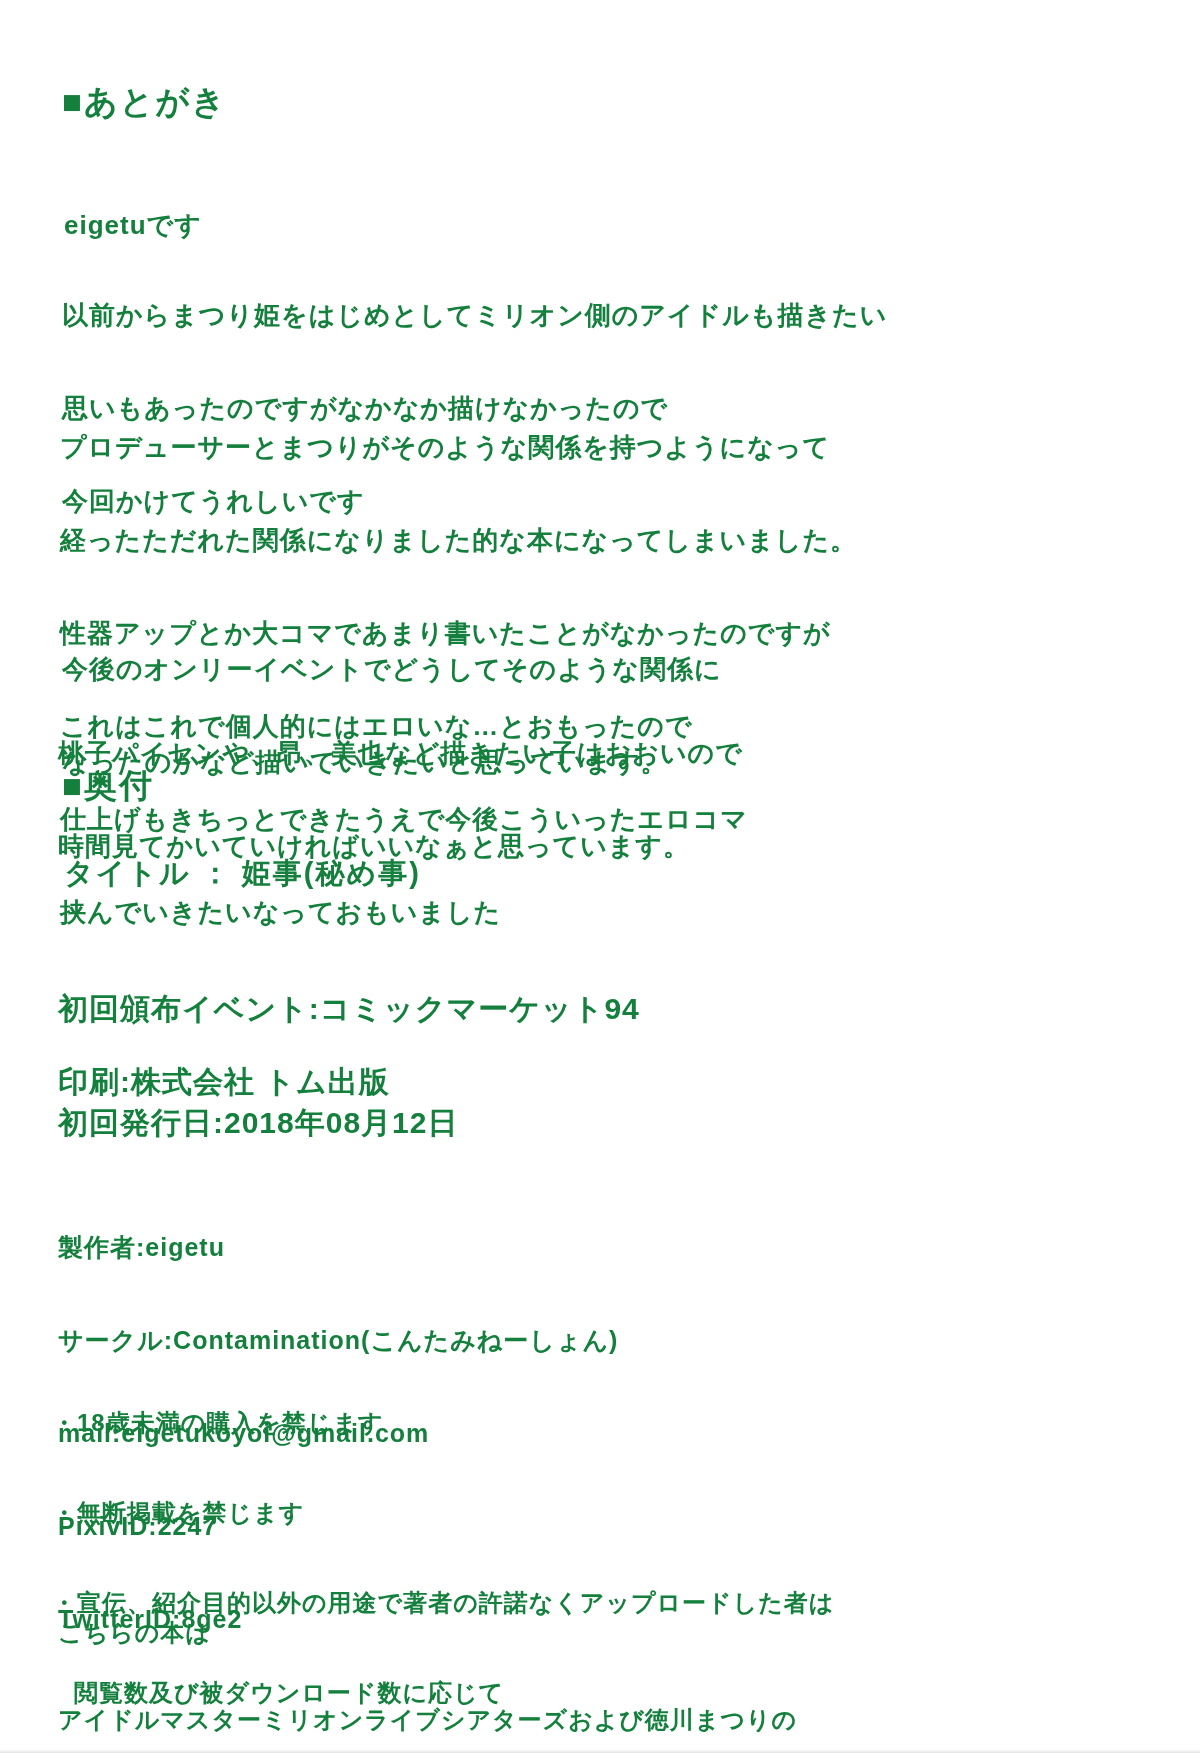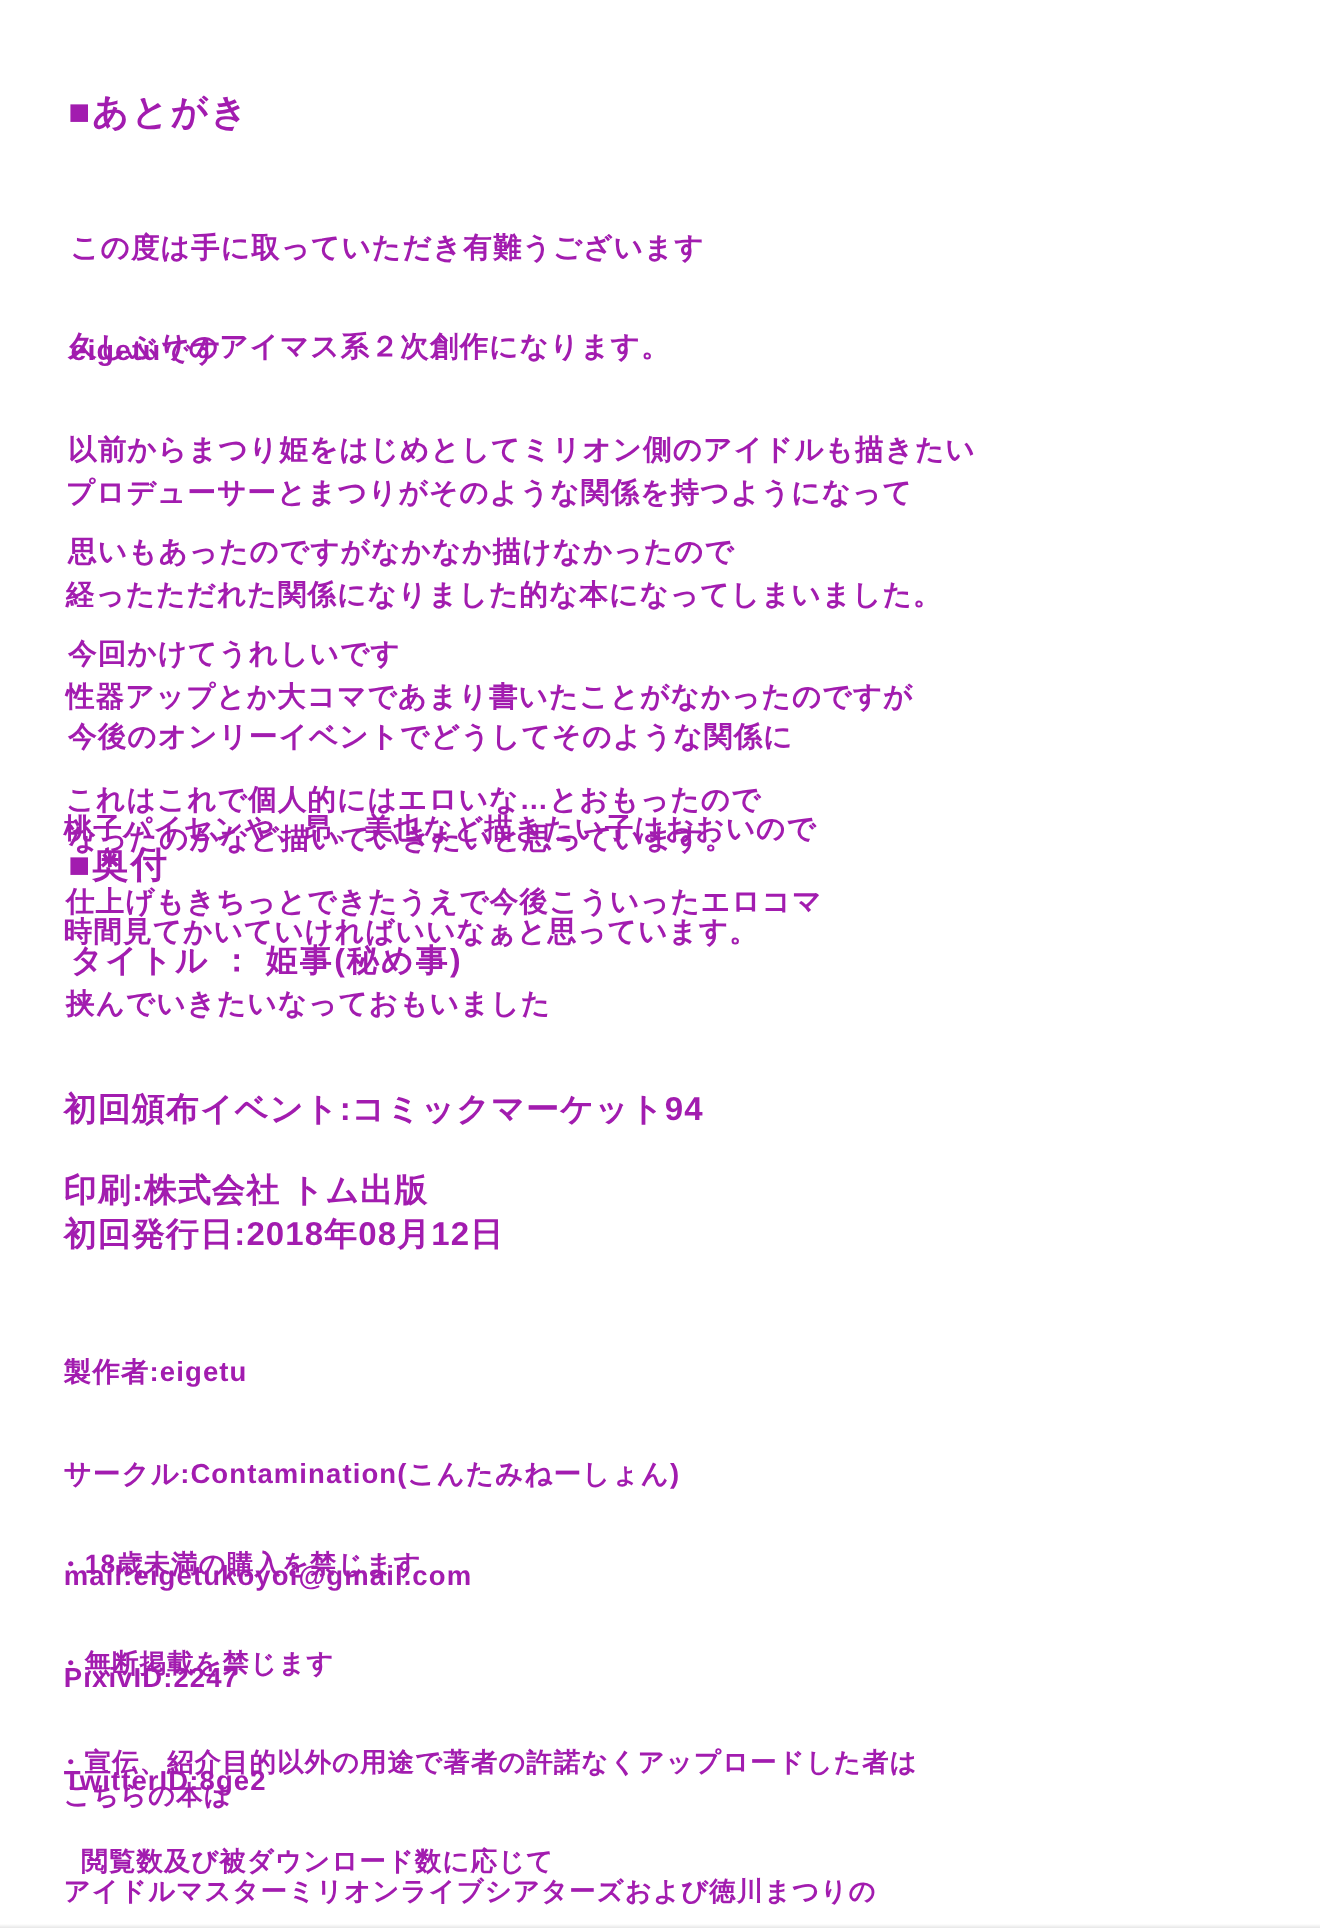--- a/index.html
+++ b/index.html
@@ -1,20 +1,20 @@
 <!DOCTYPE html>
 <html><head>
 <meta charset="utf-8">
 <style>
   html,body{margin:0;padding:0;background:#e8e8e8;}
   .page{
     position:relative;
     width:1200px;height:1753px;
     background:#ffffff;
-    color:#a21caf;
+    color:#15803d;
     font-family:"Liberation Sans","DejaVu Sans",sans-serif;
     overflow:hidden;
   }
   .blk{position:absolute;white-space:pre;}
   
   .aw-heading{left:62px;top:80px;font-size:33px;font-weight:700;letter-spacing:2px;}
   .aw-body{font-size:26px;font-weight:600;line-height:31px;letter-spacing:1px;}
   .p1{left:64px;top:148px;}
   .p2{left:62px;top:238px;}
   .p3{left:60px;top:370px;}
@@ -34,26 +34,24 @@
   .scan-edge{position:absolute;left:0;bottom:0;width:100%;height:4px;background:linear-gradient(to bottom,rgba(0,0,0,0),rgba(0,0,0,0.10));}
 </style>
 </head>
 <body>
 
 <div class="page">
 
   <div class="blk aw-heading">■あとがき</div>
 
   <div class="blk aw-body p1">
-    <span class="line">この度は手に取っていただき有難うございます</span>
     <span class="line">eigetuです</span>
   </div>
 
   <div class="blk aw-body p2">
-    <span class="line">久しぶりのアイマス系２次創作になります。</span>
     <span class="line">以前からまつり姫をはじめとしてミリオン側のアイドルも描きたい</span>
     <span class="line">思いもあったのですがなかなか描けなかったので</span>
     <span class="line">今回かけてうれしいです</span>
   </div>
 
   <div class="blk aw-body p3">
     <span class="line">プロデューサーとまつりがそのような関係を持つようになって</span>
     <span class="line">経ったただれた関係になりました的な本になってしまいました。</span>
     <span class="line">性器アップとか大コマであまり書いたことがなかったのですが</span>
     <span class="line">これはこれで個人的にはエロいな…とおもったので</span>

